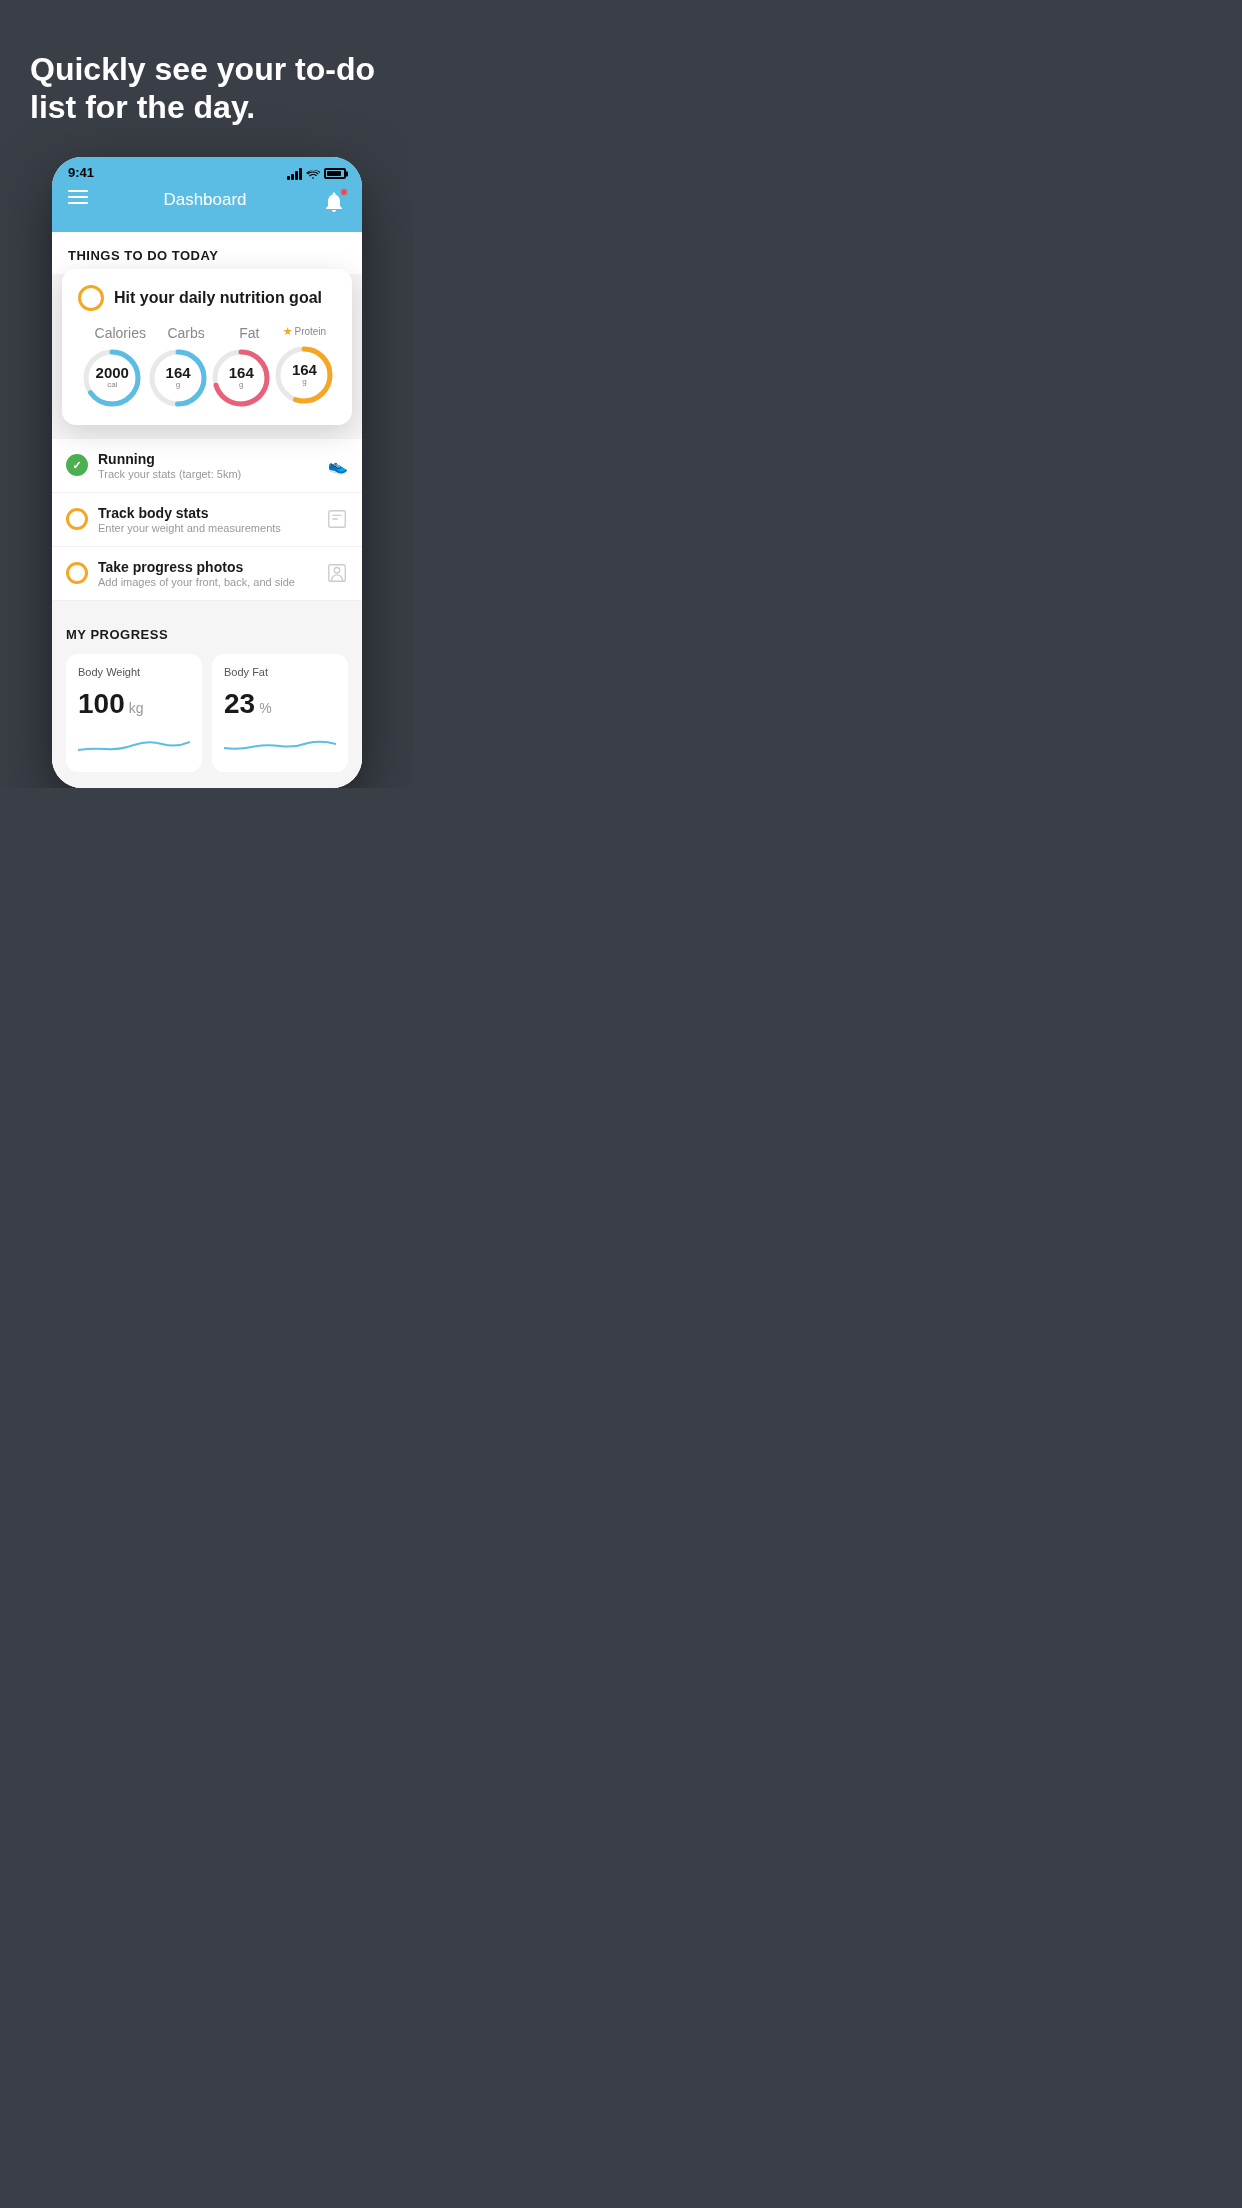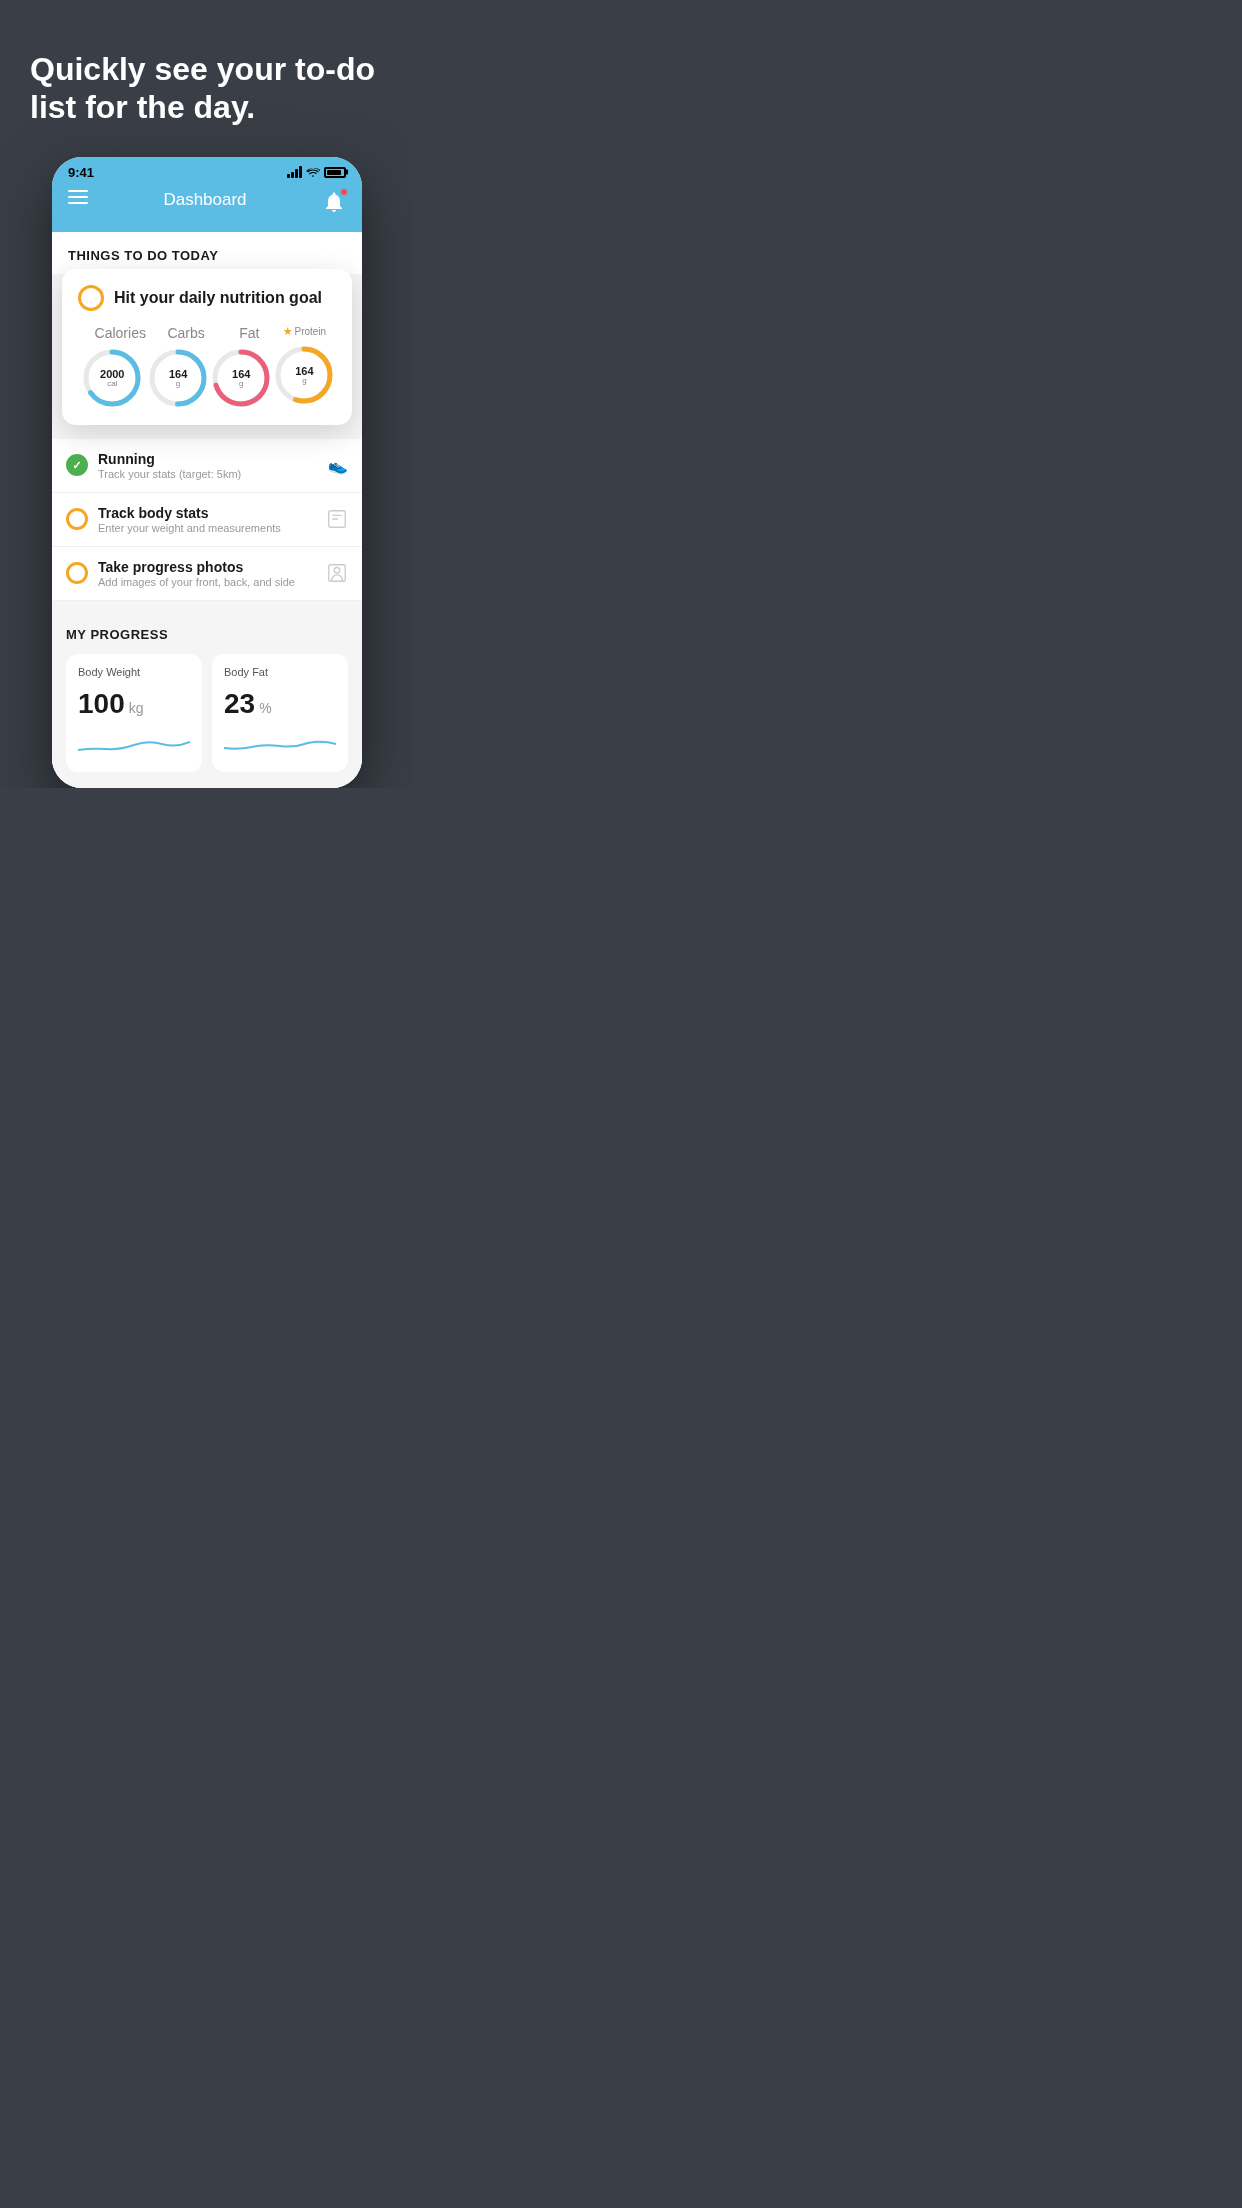--- a/index.html
+++ b/index.html
@@ -40,21 +40,21 @@
       position: relative;
       margin-top: 10px;
     }
 
     
     .status-bar {
       background: #5bbde4;
       padding: 8px 16px 0 16px;
       display: flex;
       justify-content: space-between;
-      align-items: center;
+      align-items: flex-end;
     }
 
     .status-time {
       color: #000;
       font-size: 13px;
       font-weight: 600;
     }
 
     .status-icons {
       display: flex;
@@ -266,21 +266,21 @@
     .donut-center {
       position: absolute;
       top: 50%;
       left: 50%;
       transform: translate(-50%, -50%);
       text-align: center;
       line-height: 1.1;
     }
 
     .donut-value {
-      font-size: 11px;
+      font-size: 15px;
       font-weight: 700;
       color: #1a1a1a;
     }
 
     .donut-unit {
       font-size: 8px;
       color: #888;
       text-align: center;
     }
 

